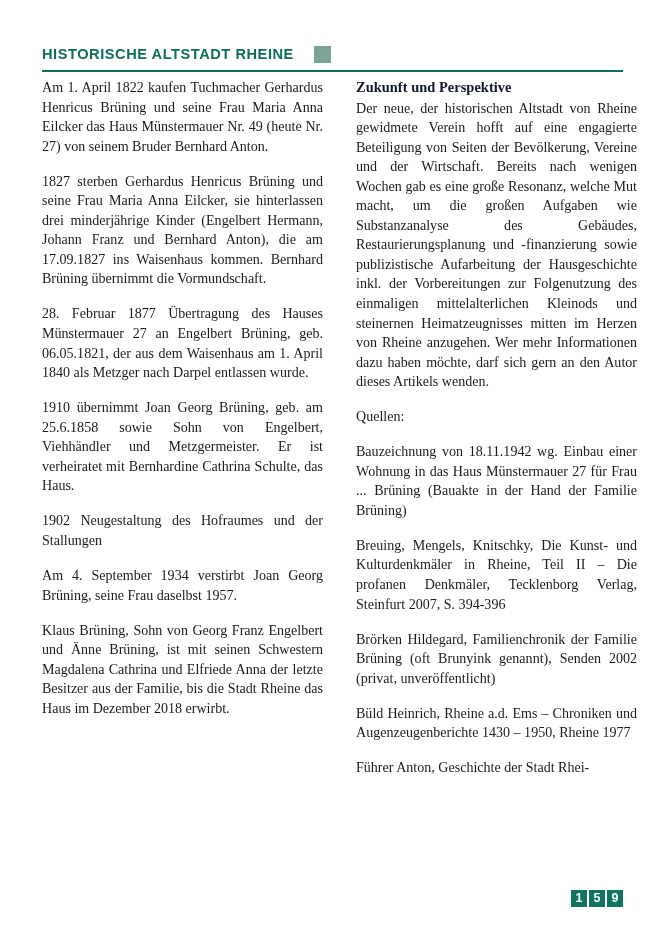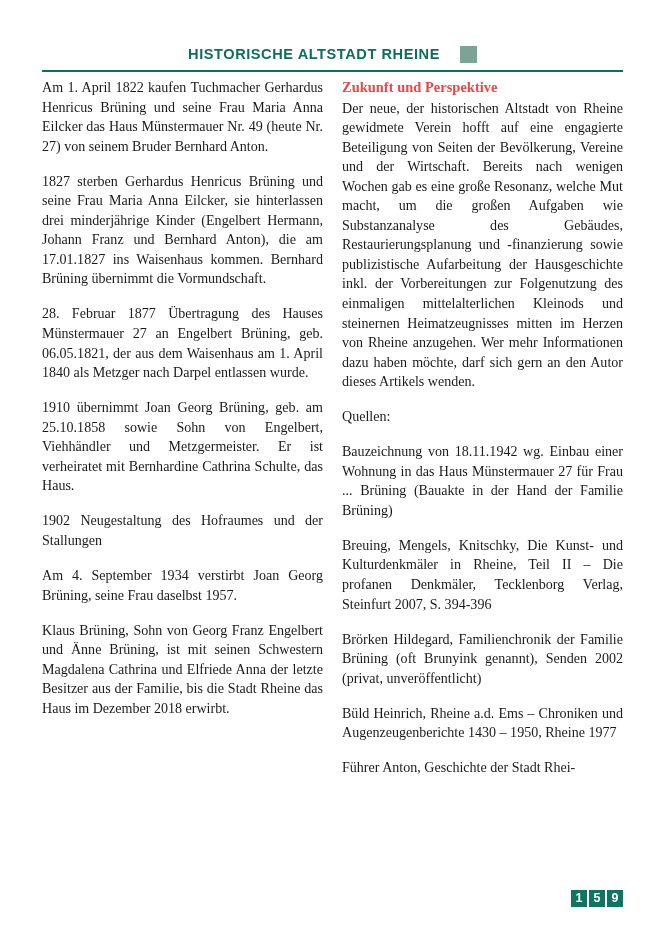--- a/index.html
+++ b/index.html
@@ -27,21 +27,21 @@
   .header {
     position: absolute;
     left: 42px;
     right: 42px;
     top: 43px;
     height: 30px;
   }
   .header-inner {
     display: flex;
     align-items: center;
-    justify-content: center;
+    justify-content: flex-start;
     gap: 20px;
     height: 22px;
   }
   .header-title {
     font-family: "Liberation Sans", "DejaVu Sans", sans-serif;
     font-weight: bold;
     font-size: 14.6px;
     letter-spacing: 0.55px;
     color: #0e6e5b;
     white-space: nowrap;
@@ -63,33 +63,33 @@
   }
 
   
   .columns {
     position: absolute;
     left: 42px;
     top: 78px;
     width: 581px;
     height: 800px;
     display: flex;
-    gap: 19px;
+    gap: 33px;
   }
   .col {
     width: 281px;
     flex: 0 0 281px;
   }
 
   .section-heading {
     font-family: "Liberation Serif", "DejaVu Serif", serif;
     font-weight: bold;
     font-size: 14.4px;
     line-height: 19.5px;
-    color: #ef4444;
+    color: #0f172a;
     margin: 0 0 1px 0;
     letter-spacing: 0.05px;
   }
 
   p.body {
     margin: 0 0 15.5px 0;
     font-size: 14.05px;
     line-height: 19.55px;
     text-align: justify;
     text-justify: inter-word;
@@ -133,23 +133,23 @@
       <div class="header-title">HISTORISCHE ALTSTADT RHEINE</div>
       <div class="header-mark"></div>
     </div>
     <div class="header-rule"></div>
   </div>
 
   <div class="columns">
 
     <div class="col">
       <p class="body first">Am 1. April 1822 kaufen Tuchmacher Gerhardus Henricus Brüning und seine Frau Maria Anna Eilcker das Haus Münstermauer Nr. 49 (heute Nr. 27) von seinem Bruder Bernhard Anton.</p>
-      <p class="body">1827 sterben Gerhardus Henricus Brüning und seine Frau Maria Anna Eilcker, sie hinterlassen drei minderjährige Kinder (Engelbert Hermann, Johann Franz und Bernhard Anton), die am 17.01.1827 ins Waisenhaus kommen. Bernhard Brüning übernimmt die Vormundschaft.</p>
+      <p class="body">1827 sterben Gerhardus Henricus Brüning und seine Frau Maria Anna Eilcker, sie hinterlassen drei minderjährige Kinder (Engelbert Hermann, Johann Franz und Bernhard Anton), die am 17.09.1827 ins Waisenhaus kommen. Bernhard Brüning übernimmt die Vormundschaft.</p>
       <p class="body">28. Februar 1877 Übertragung des Hauses Münstermauer 27 an Engelbert Brüning, geb. 06.05.1821, der aus dem Waisenhaus am 1. April 1840 als Metzger nach Darpel entlassen wurde.</p>
-      <p class="body">1910 übernimmt Joan Georg Brüning, geb. am 25.10.1858 sowie Sohn von Engelbert, Viehhändler und Metzgermeister. Er ist verheiratet mit Bernhardine Cathrina Schulte, das Haus.</p>
+      <p class="body">1910 übernimmt Joan Georg Brüning, geb. am 25.6.1858 sowie Sohn von Engelbert, Viehhändler und Metzgermeister. Er ist verheiratet mit Bernhardine Cathrina Schulte, das Haus.</p>
       <p class="body">1902 Neugestaltung des Hofraumes und der Stallungen</p>
       <p class="body">Am 4. September 1934 verstirbt Joan Georg Brüning, seine Frau daselbst 1957.</p>
       <p class="body tight">Klaus Brüning, Sohn von Georg Franz Engelbert und Änne Brüning, ist mit seinen Schwestern Magdalena Cathrina und Elfriede Anna der letzte Besitzer aus der Familie, bis die Stadt Rheine das Haus im Dezember 2018 erwirbt.</p>
     </div>
 
     <div class="col">
       <h2 class="section-heading">Zukunft und Perspektive</h2>
       <p class="body">Der neue, der historischen Altstadt von Rheine gewidmete Verein hofft auf eine engagierte Beteiligung von Seiten der Bevölkerung, Vereine und der Wirtschaft. Bereits nach wenigen Wochen gab es eine große Resonanz, welche Mut macht, um die großen Aufgaben wie Substanzanalyse des Gebäudes, Restaurierungsplanung und -finanzierung sowie publizistische Aufarbeitung der Hausgeschichte inkl. der Vorbereitungen zur Folgenutzung des einmaligen mittelalterlichen Kleinods und steinernen Heimatzeugnisses mitten im Herzen von Rheine anzugehen. Wer mehr Informationen dazu haben möchte, darf sich gern an den Autor dieses Artikels wenden.</p>
       <p class="body">Quellen:</p>
       <p class="body">Bauzeichnung von 18.11.1942 wg. Einbau einer Wohnung in das Haus Münstermauer 27 für Frau ... Brüning (Bauakte in der Hand der Familie Brüning)</p>

